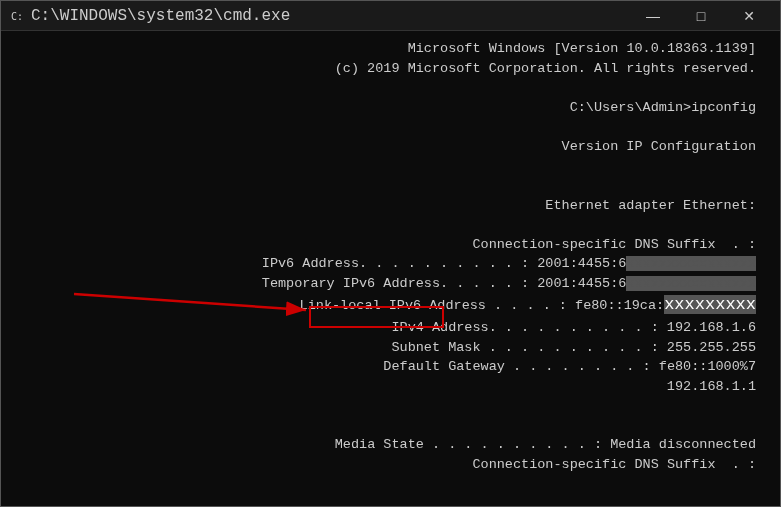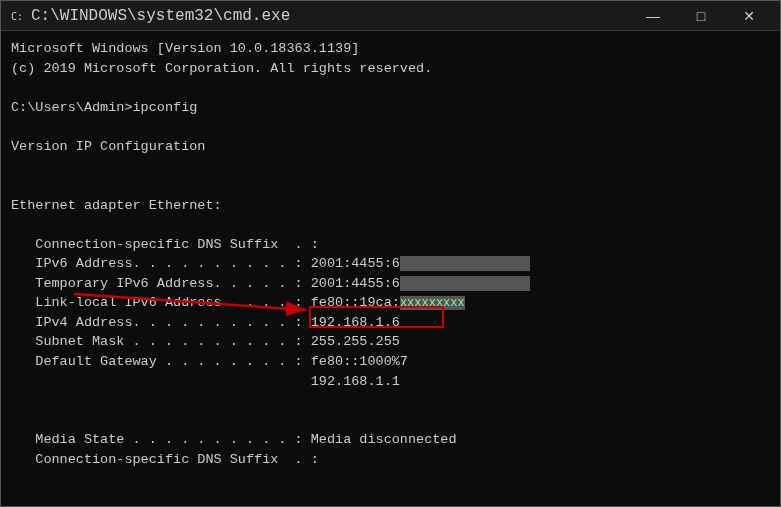--- a/index.html
+++ b/index.html
@@ -63,26 +63,27 @@
       font-size: 14px;
       cursor: pointer;
       display: flex;
       align-items: center;
       justify-content: center;
     }
 
     .console {
       background: #0c0c0c;
       flex: 1;
-      padding: 8px 10px;
+      padding: 8px 24px;
       color: #cccccc;
       font-size: 13.5px;
       line-height: 1.45;
       overflow: hidden;
       position: relative;
+      text-align: right;
     }
 
     .line {
       white-space: pre;
       display: block;
     }
 
     .empty-line {
       height: 1.45em;
       display: block;
@@ -139,21 +140,21 @@
     <span class="line">C:\Users\Admin&gt;ipconfig</span>
     <span class="empty-line"></span>
     <span class="line">Version IP Configuration</span>
     <span class="empty-line"></span>
     <span class="empty-line"></span>
     <span class="line">Ethernet adapter Ethernet:</span>
     <span class="empty-line"></span>
     <span class="line">   Connection-specific DNS Suffix  . :</span>
     <span class="line">   IPv6 Address. . . . . . . . . . : 2001:4455:6<span style="color:#555;background:#555;font-size:13.5px">xxxxxxxxxxxxxxxx</span></span>
     <span class="line">   Temporary IPv6 Address. . . . . : 2001:4455:6<span style="color:#555;background:#555;font-size:13.5px">xxxxxxxxxxxxxxxx</span></span>
-    <span class="line">   Link-local IPv6 Address . . . . : fe80::19ca:<span style="color:#86efac;background:#555;font-size:12px">xxxxxxxxx</span></span>
+    <span class="line">   Link-local IPv6 Address . . . . : fe80::19ca:<span style="color:#ffffff;background:#555;font-size:17px">xxxxxxxxx</span></span>
     <span class="line">   IPv4 Address. . . . . . . . . . : 192.168.1.6</span>
     <span class="line">   Subnet Mask . . . . . . . . . . : 255.255.255</span>
     <span class="line">   Default Gateway . . . . . . . . : fe80::1000%7</span>
     <span class="line">                                     192.168.1.1</span>
     <span class="empty-line"></span>
     <span class="empty-line"></span>
     <span class="line">   Media State . . . . . . . . . . : Media disconnected</span>
     <span class="line">   Connection-specific DNS Suffix  . :</span>
     <span class="empty-line"></span>
 

